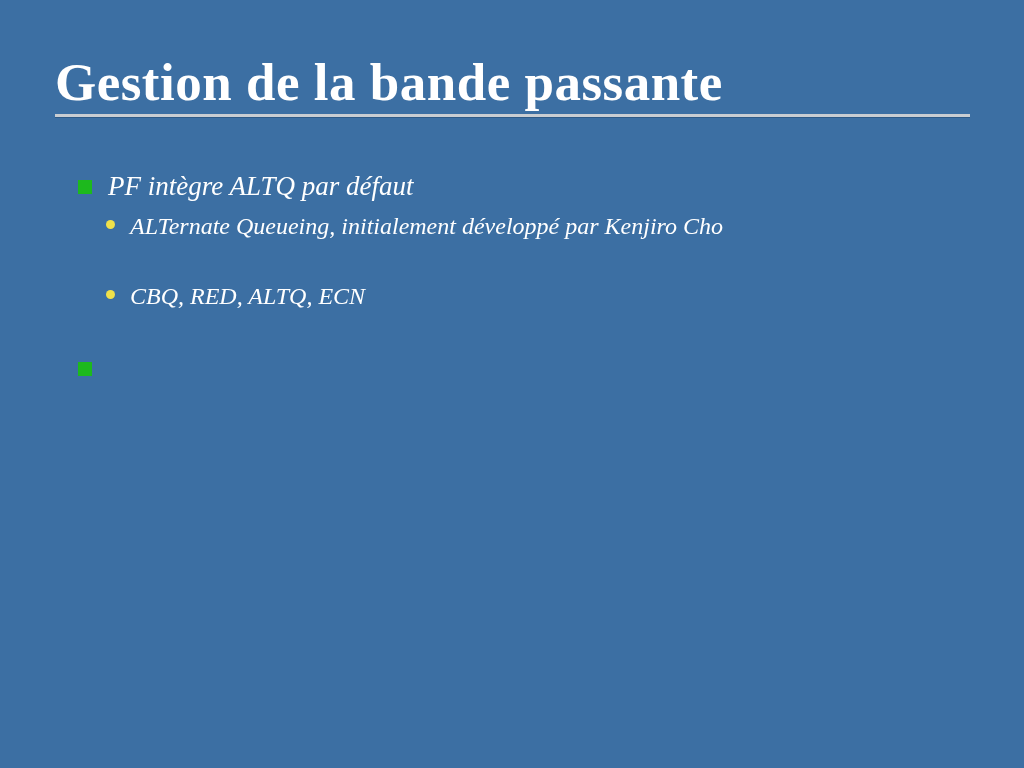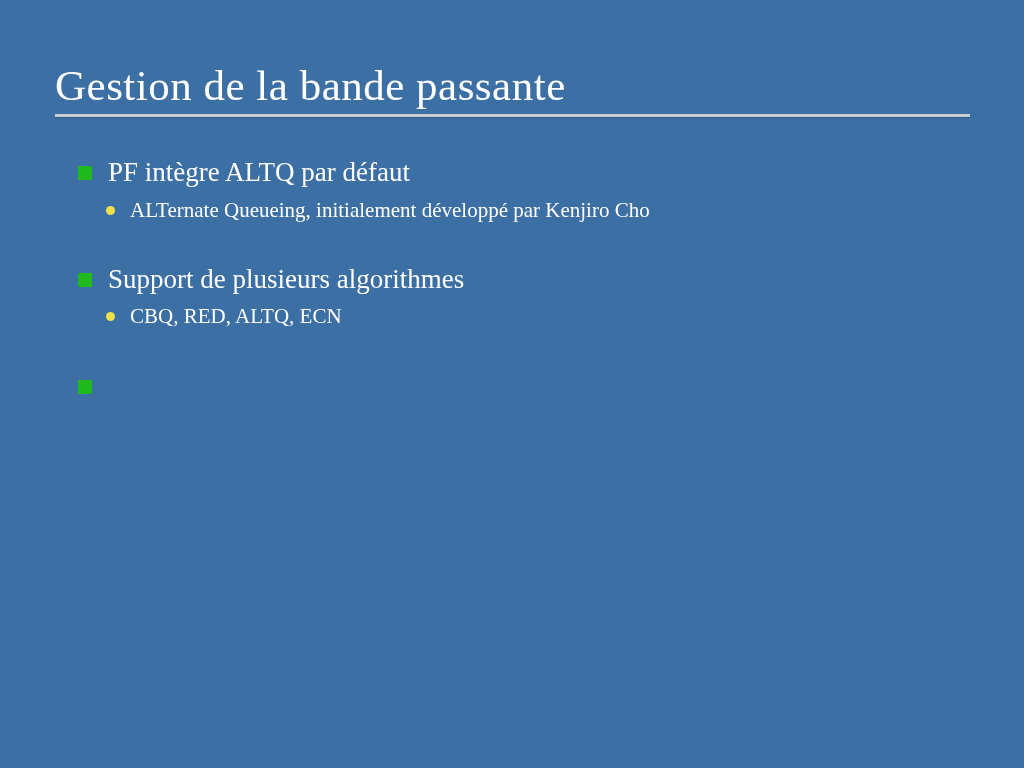--- a/index.html
+++ b/index.html
@@ -16,42 +16,44 @@
   .slide {
     position: relative;
     width: 1024px;
     height: 768px;
     background: #3c6fa3;
     box-sizing: border-box;
   }
   .slide-title {
     position: absolute;
     left: 55px;
-    top: 61px;
+    top: 52px;
     width: 915px;
     color: #ffffff;
-    font-size: 43px;
+    font-size: 53px;
     line-height: 1.15;
     letter-spacing: 0.5px;
     white-space: nowrap;
+    font-weight: bold;
   }
   .title-rule {
     position: absolute;
     left: 55px;
     top: 114px;
     width: 915px;
     height: 3px;
     background: #c9cdd2;
     border-bottom: 1px solid #2e5a87;
   }
   .body-block {
     position: absolute;
     left: 76px;
-    top: 152px;
+    top: 166px;
     width: 900px;
+    font-style: italic;
   }
   .group {
     margin-bottom: 26px;
   }
   .l1 {
     position: relative;
     display: block;
     padding-left: 32px;
     color: #ffffff;
     font-size: 27px;
@@ -63,21 +65,21 @@
     top: 14px;
     width: 14px;
     height: 14px;
     background: #1db91d;
   }
   .l2 {
     position: relative;
     display: block;
     padding-left: 54px;
     color: #ffffff;
-    font-size: 21px;
+    font-size: 24px;
     line-height: 1.45;
     margin-top: 2px;
   }
   .l2 .bullet-dot {
     position: absolute;
     left: 30px;
     top: 11px;
     width: 9px;
     height: 9px;
     border-radius: 50%;
@@ -102,24 +104,20 @@
       </div>
       <div class="l2">
         <span class="bullet-dot"></span>
         <span>ALTernate Queueing, initialement développé par Kenjiro Cho</span>
       </div>
     </div>
 
     <div class="spacer-sm"></div>
 
     <div class="group">
-      <div class="l1">
-        <span class="bullet-sq"></span>
-        <span>Support de plusieurs algorithmes</span>
-      </div>
       <div class="l2">
         <span class="bullet-dot"></span>
         <span>CBQ, RED, ALTQ, ECN</span>
       </div>
     </div>
 
     <div class="spacer-sm"></div>
 
     <div class="group">
       <div class="l1">

